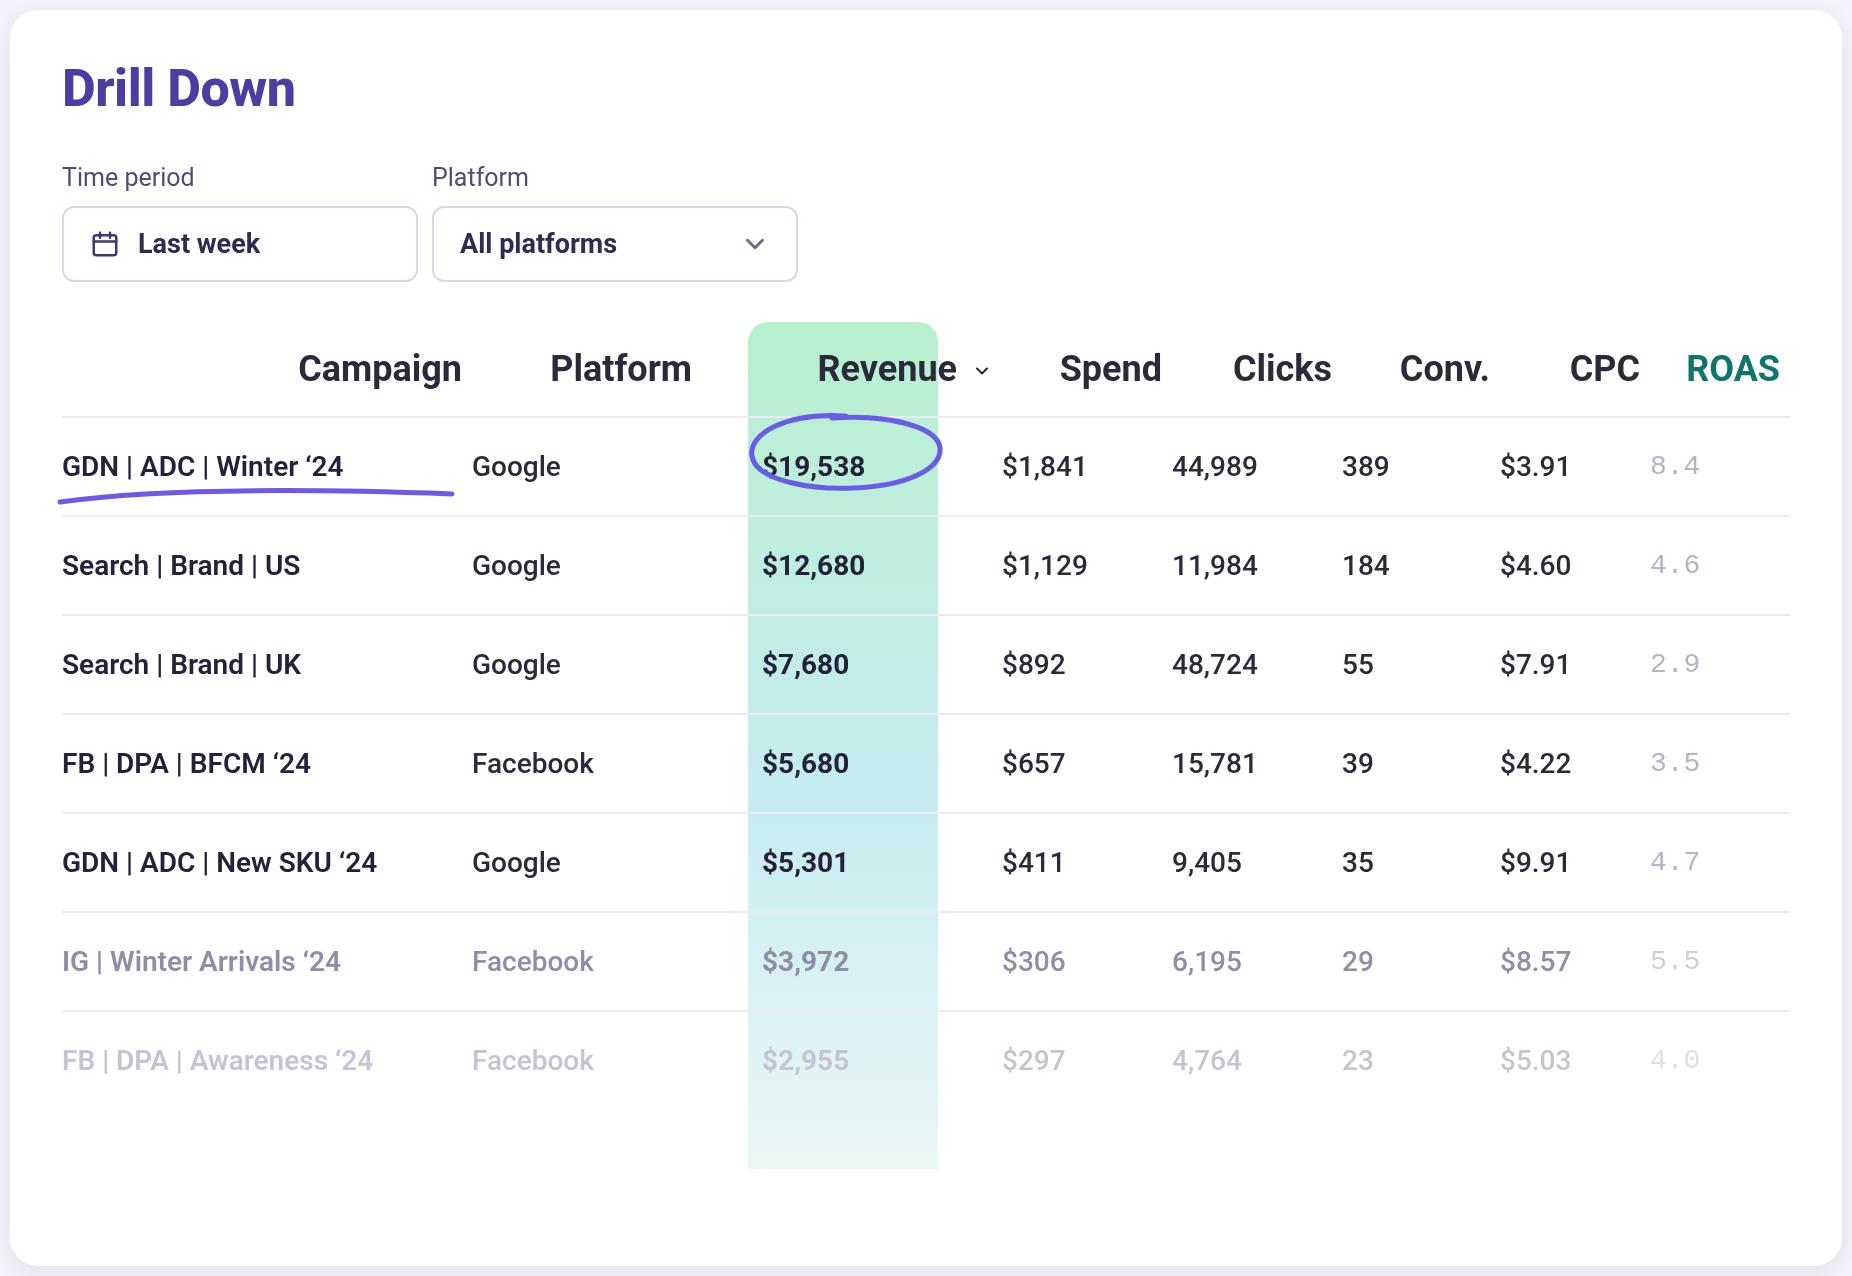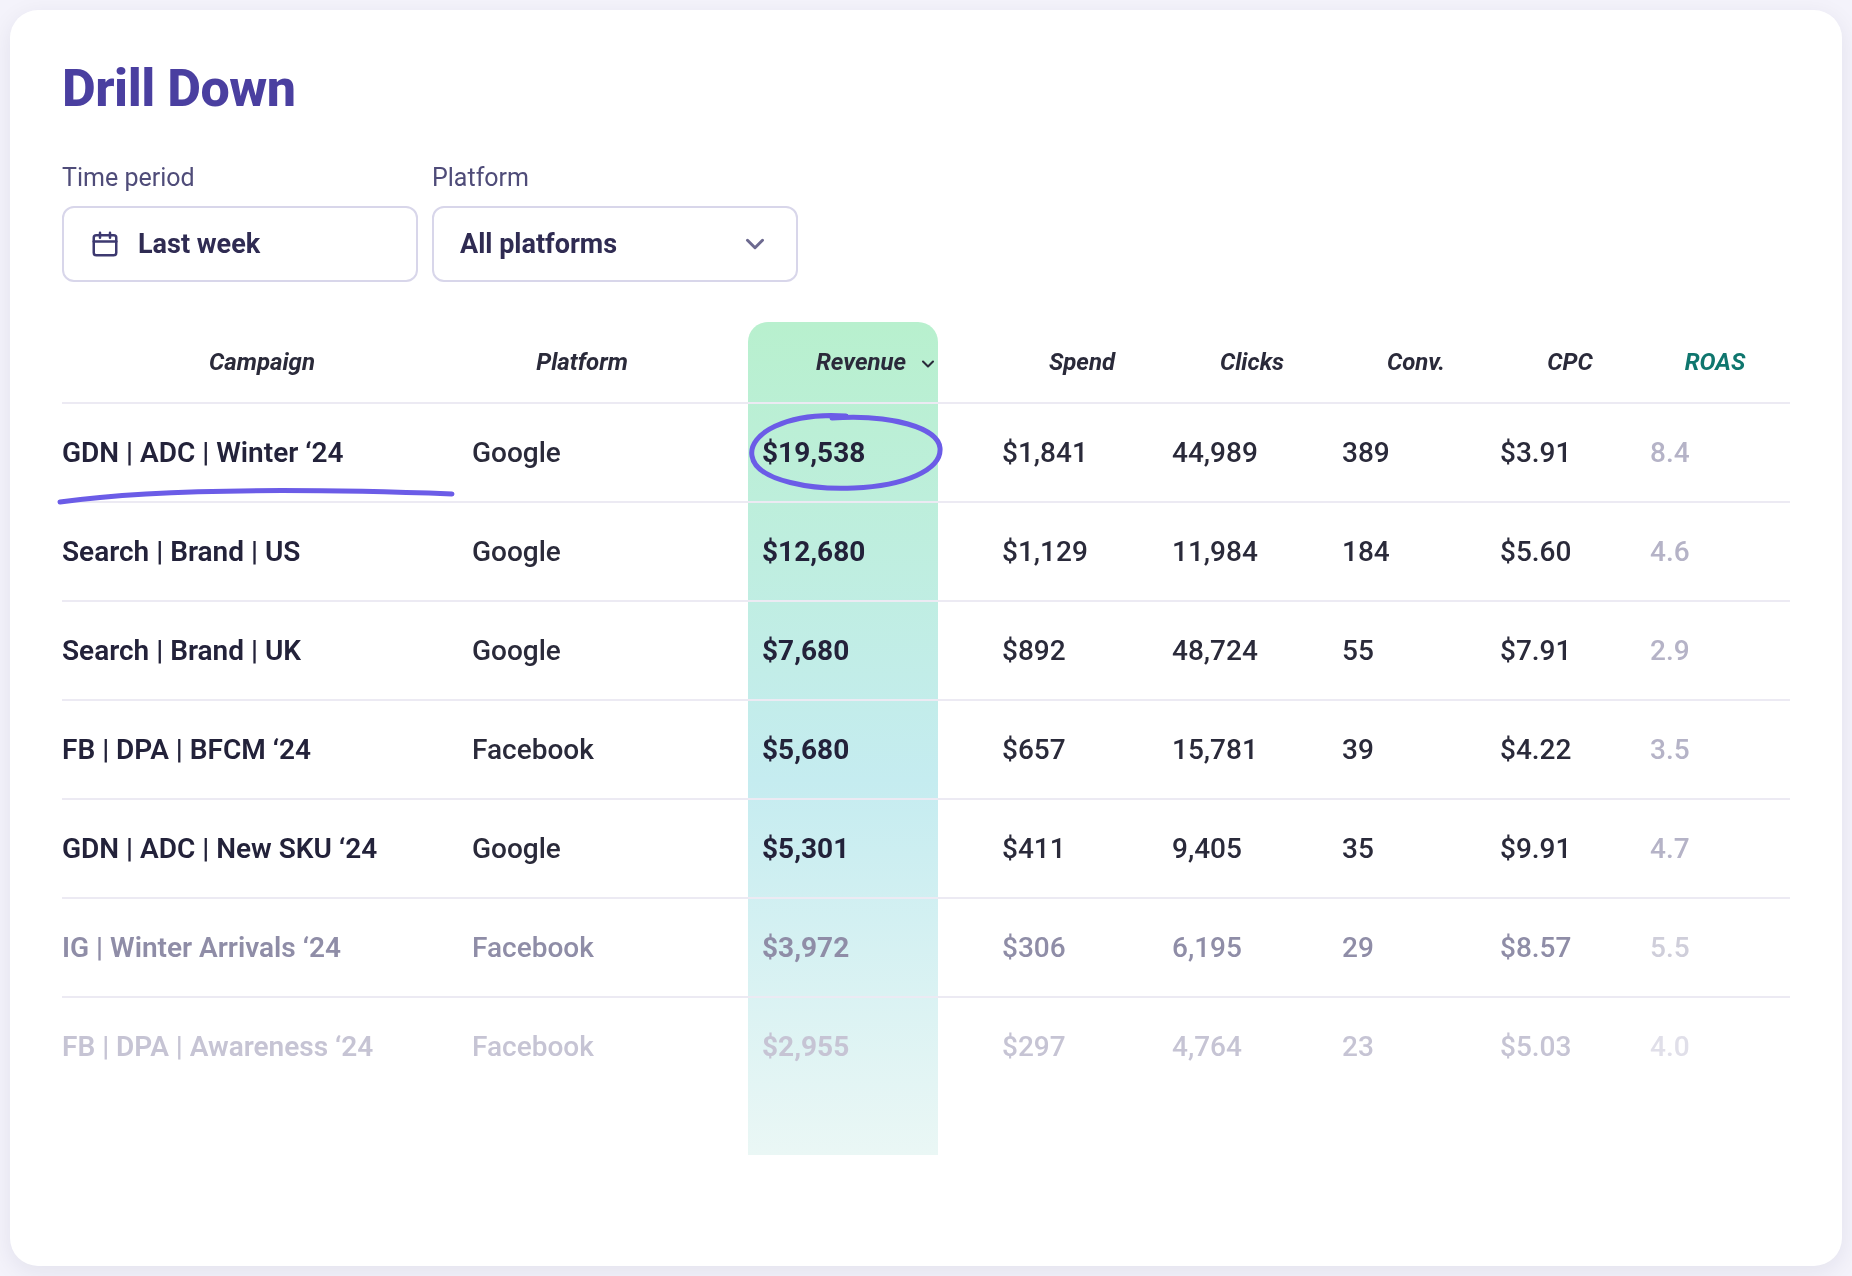--- a/index.html
+++ b/index.html
@@ -83,45 +83,44 @@
   col.c-campaign { width: 410px; }
   col.c-platform { width: 230px; }
   col.c-revenue  { width: 300px; }
   col.c-spend    { width: 170px; }
   col.c-clicks   { width: 170px; }
   col.c-conv     { width: 158px; }
   col.c-cpc      { width: 150px; }
   col.c-roas     { width: 140px; }
 
   th {
-    text-align: center;
-    font-size: 24px;
+    text-align: right;
+    font-size: 36px;
     font-weight: 700;
     color: #2a2a3a;
     padding: 26px 10px 26px 0;
     border-bottom: 2px solid #eceaf3;
     position: relative;
-    font-style: italic;
   }
   th.roas { color: #0f766e; }
   th.revenue { padding-left: 60px; }
   .sort-ind { display: inline-flex; vertical-align: middle; margin-left: 6px; }
   .sort-ind svg { width: 20px; height: 20px; }
 
   tbody tr { border-bottom: 2px solid #eceaf3; }
   tbody td {
     font-size: 28px;
     font-weight: 500;
     color: #2a2a3a;
     padding: 32px 10px 32px 0;
     white-space: nowrap;
   }
   td.campaign { font-weight: 600; color: #23223a; }
   td.revcell { font-weight: 700; padding-left: 60px; color: #23223a; }
-  td.roas { color: #b5b3c7; font-weight: 500; }
+  td.roas { color: #b5b3c7; font-weight: 500; font-family: Liberation Mono, monospace; }
 
   
   tbody tr.fade1 td { color: #8f8da7; }
   tbody tr.fade1 td.revcell { color: #8f8da7; }
   tbody tr.fade1 td.roas { color: #cfceda; }
   tbody tr.fade2 td { color: #c6c4d4; }
   tbody tr.fade2 td.revcell { color: #c6c4d4; }
   tbody tr.fade2 td.roas { color: #e0dfe9; }
   tbody tr.fade2 { border-bottom: none; }
 
@@ -216,21 +215,21 @@
             <td>$3.91</td>
             <td class="roas">8.4</td>
           </tr>
           <tr>
             <td class="campaign">Search | Brand | US</td>
             <td>Google</td>
             <td class="revcell">$12,680</td>
             <td>$1,129</td>
             <td>11,984</td>
             <td>184</td>
-            <td>$5.60</td>
+            <td>$4.60</td>
             <td class="roas">4.6</td>
           </tr>
           <tr>
             <td class="campaign">Search | Brand | UK</td>
             <td>Google</td>
             <td class="revcell">$7,680</td>
             <td>$892</td>
             <td>48,724</td>
             <td>55</td>
             <td>$7.91</td>

